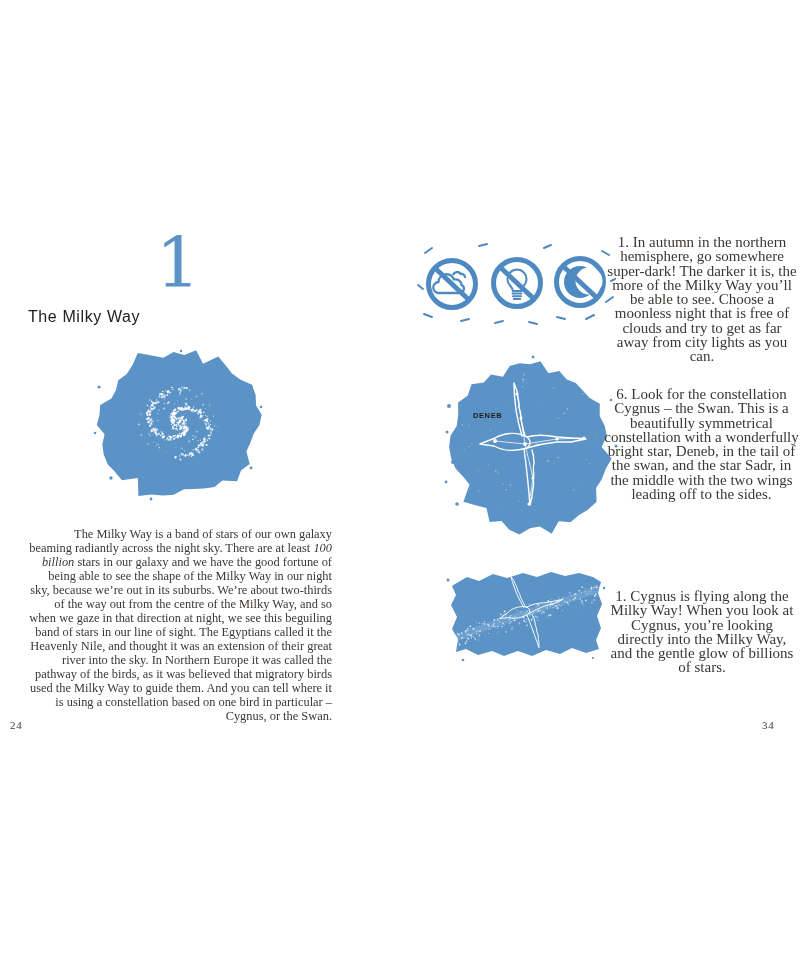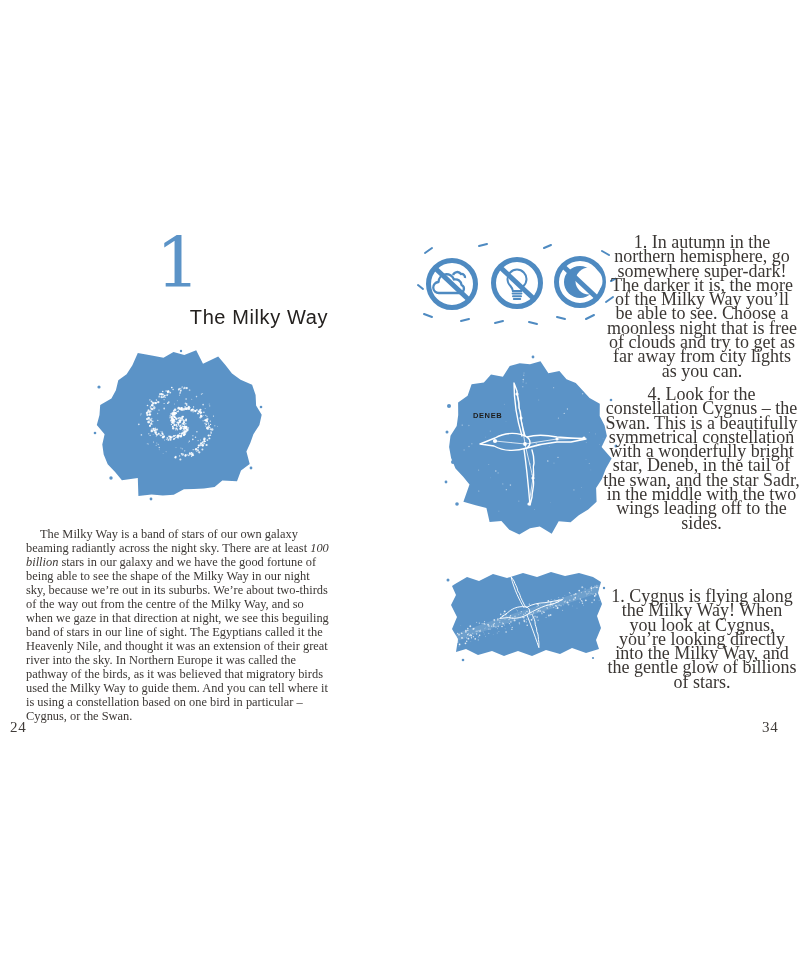--- a/index.html
+++ b/index.html
@@ -20,43 +20,43 @@
   
   .chapter-number{
     left:28px;top:232px;width:300px;
     text-align:center;
     font-family:"DejaVu Serif", serif;
     font-size:70px;line-height:62px;
     color:var(--blue);
   }
   .chapter-title{
     left:28px;top:305px;width:300px;
-    text-align:right;
+    text-align:left;
     font-family:"Liberation Sans", sans-serif;
-    font-size:20px;line-height:24px;
+    font-size:16px;line-height:24px;
     letter-spacing:0.6px;
     color:#24211f;
   }
   .body-paragraph{
     left:26px;top:515px;width:306px;
-    text-align:left;
+    text-align:right;
     font-size:12.4px;line-height:14px;
     text-indent:14px;
     color:var(--ink);
   }
   .body-paragraph .it{font-style:italic;}
   .page-number{
-    font-size:15px;letter-spacing:0.8px;color:#3f3b38;
+    font-size:11px;letter-spacing:0.8px;color:#3f3b38;
   }
   .pn-left{left:10px;top:719px;}
   .pn-right{left:762px;top:719px;}
   
   .step{
     text-align:center;
-    font-size:18px;line-height:14.3px;
+    font-size:15px;line-height:14.3px;
     color:var(--ink);
   }
   .step-1{left:607px;top:235px;width:190px;}
   .step-2{left:603px;top:387px;width:197px;}
   .step-3{left:607px;top:589px;width:190px;}
   svg{display:block;}
   .deneb-label{
     font-family:"Liberation Sans", sans-serif;
     font-weight:bold;
     font-size:7.5px;
@@ -694,21 +694,21 @@
       <circle cx="114" cy="85" r="1.6"></circle>
         <circle cx="141" cy="84" r="1.6"></circle>
       <circle cx="74" cy="40" r="1.6"></circle>
         <circle cx="78" cy="64" r="1.5"></circle>
       <circle cx="90" cy="124" r="1.6"></circle>
         <circle cx="86" cy="150" r="1.6"></circle>
     </g>
     <text x="30" y="64" class="deneb-label">DENEB</text>
   </svg>
 
-  <div class="abs step step-2">4. Look for the constellation Cygnus – the Swan. This is a beautifully symmetrical constellation with a wonderfully bright star, Deneb, in the tail of the swan, and the star Sadr, in the middle with the two wings leading off to the sides.</div>
+  <div class="abs step step-2">6. Look for the constellation Cygnus – the Swan. This is a beautifully symmetrical constellation with a wonderfully bright star, Deneb, in the tail of the swan, and the star Sadr, in the middle with the two wings leading off to the sides.</div>
 
   <svg class="abs" style="left:443px;top:560px;" width="165" height="105" viewBox="0 0 165 105">
     <path id="band-blob" fill="var(--blue)" d="M 12,24 L 24,17 36,21 50,14 64,18 80,13 94,17 108,12 122,16 136,13 150,17 158,22 155,33 159,44 154,56 158,68 153,80 156,89 143,93 129,88 117,94 103,90 89,96 75,91 61,96 49,91 35,95 23,89 13,92 15,79 9,69 14,57 8,45 13,35 9,26 Z"></path>
     <g fill="var(--blue)">
       <circle cx="5" cy="20" r="1.5"></circle>
         <circle cx="161" cy="28" r="1.2"></circle>
       <circle cx="20" cy="100" r="1.3"></circle>
         <circle cx="150" cy="98" r="1.1"></circle>
     </g>
     <path d="M 8,80 C 50,62 110,46 158,28" stroke="#ffffff" stroke-width="7" fill="none" opacity="0.12"></path>

